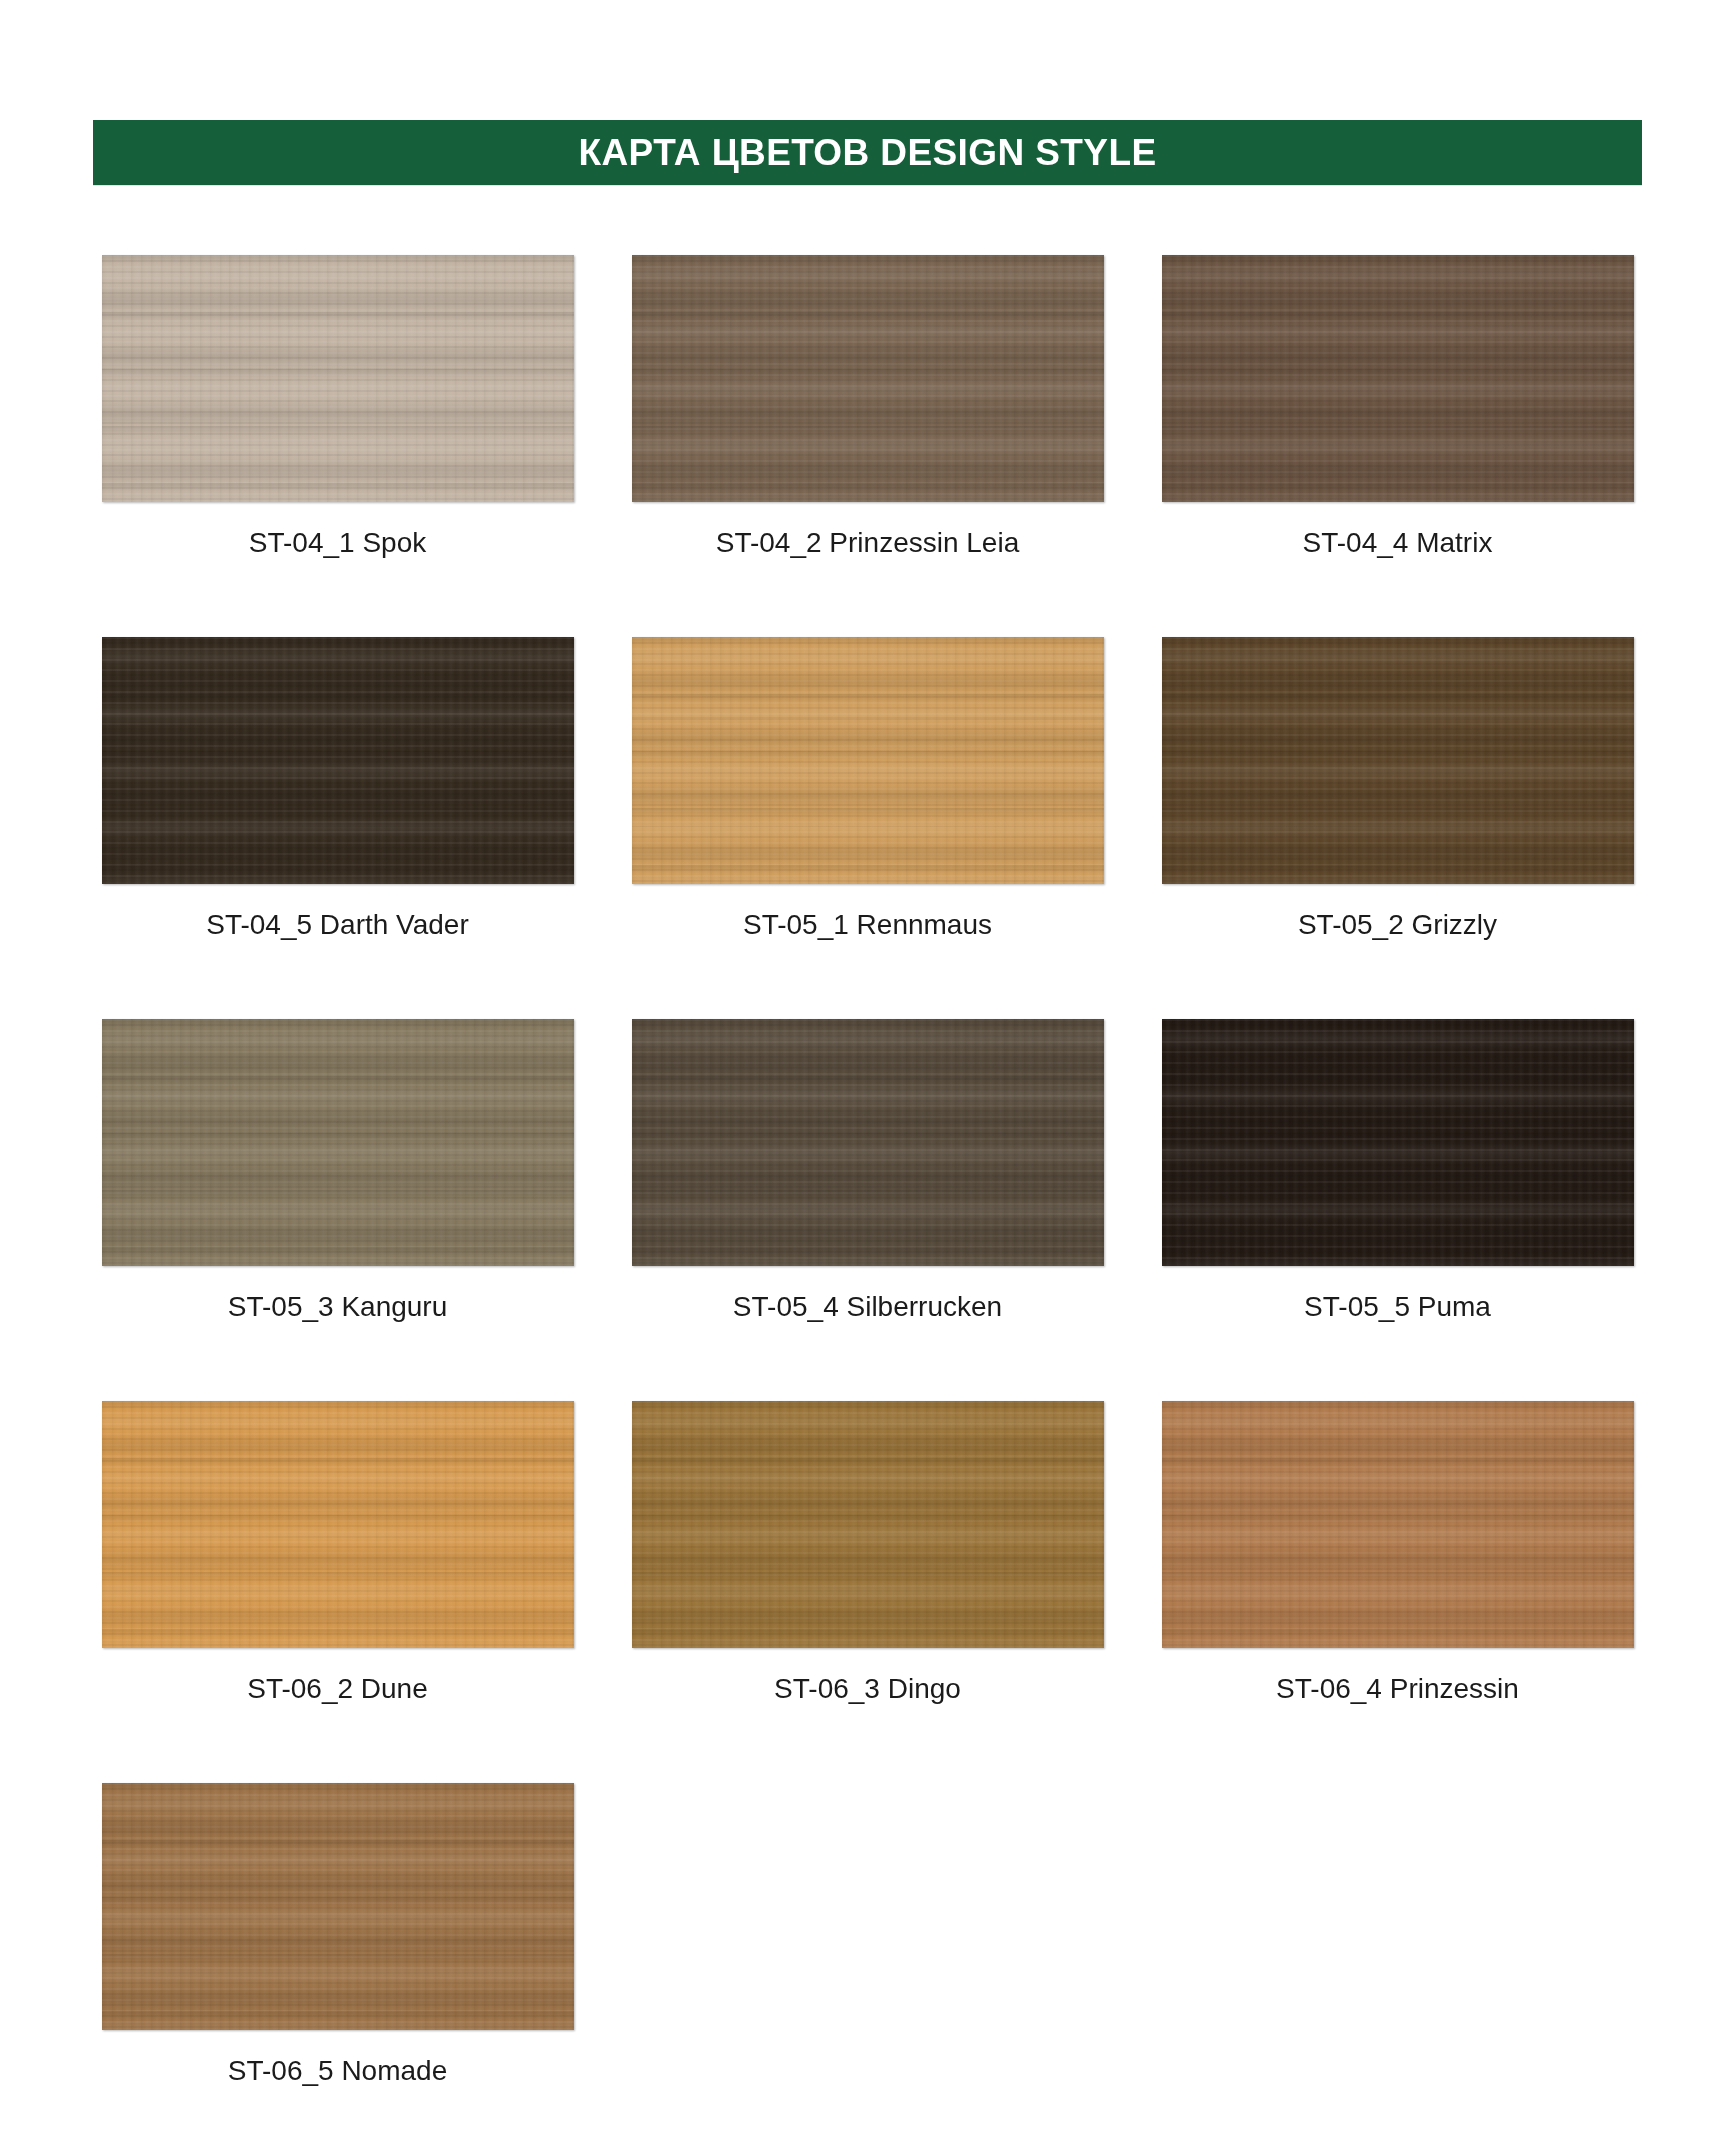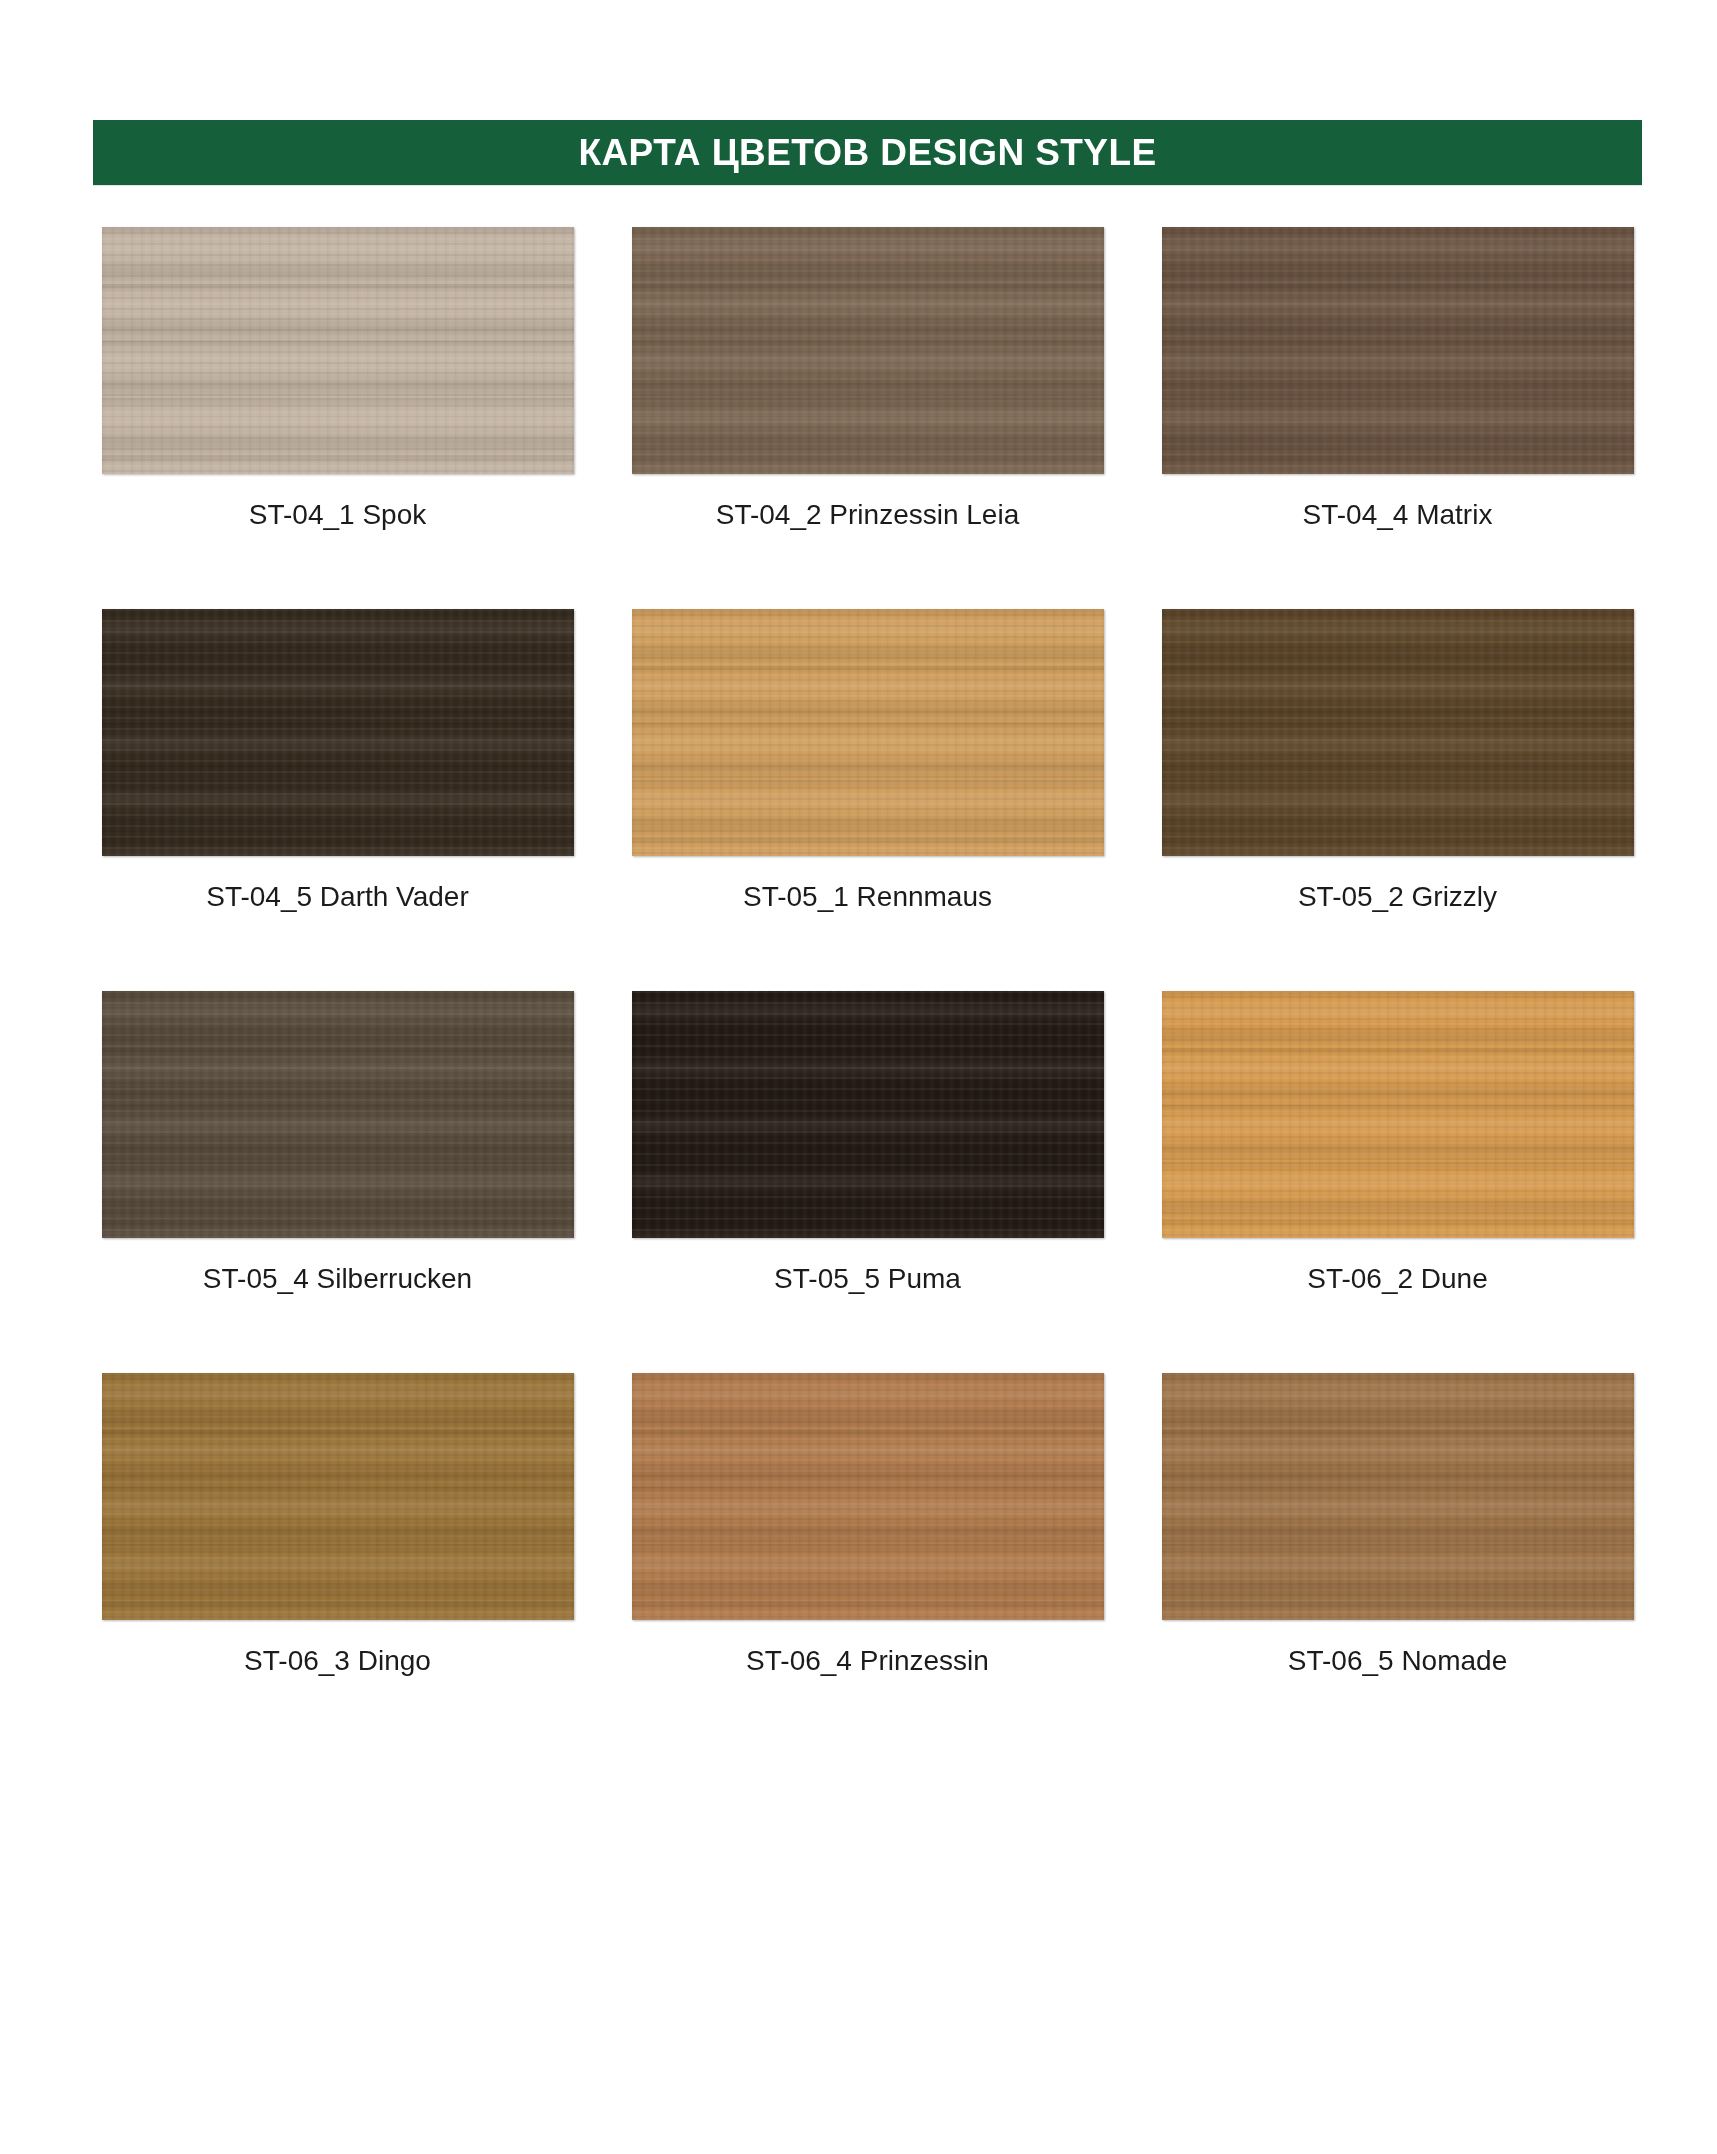--- a/index.html
+++ b/index.html
@@ -57,20 +57,21 @@
     grid-auto-rows: 382px;
     column-gap: 41px;
     row-gap: 0px;
   }
 
   .cell {
     position: relative;
     display: flex;
     flex-direction: column;
     align-items: center;
+    margin-top: 28px;
   }
 
   .swatch-wrap {
     width: 472px;
     height: 247px;
     position: relative;
     box-shadow: 0.5px 0.5px 2px rgba(0,0,0,0.28);
   }
 
   .swatch {
@@ -172,20 +173,26 @@
         <div class="caption">ST-05_1 Rennmaus</div>
       </div>
       <div class="cell">
         <div class="swatch-wrap">
           <div class="swatch" style="background-color: rgb(92, 69, 41);"></div>
         </div>
         <div class="caption">ST-05_2 Grizzly</div>
       </div>
       <div class="cell">
         <div class="swatch-wrap">
+          <div class="swatch" style="background-color: rgb(133, 120, 95);"></div>
+        </div>
+        <div class="caption">ST-05_3 Kanguru</div>
+      </div>
+      <div class="cell">
+        <div class="swatch-wrap">
           <div class="swatch" style="background-color: rgb(87, 75, 60);"></div>
         </div>
         <div class="caption">ST-05_4 Silberrucken</div>
       </div>
       <div class="cell">
         <div class="swatch-wrap">
           <div class="swatch" style="background-color: rgb(36, 26, 20);"></div>
         </div>
         <div class="caption">ST-05_5 Puma</div>
       </div>

